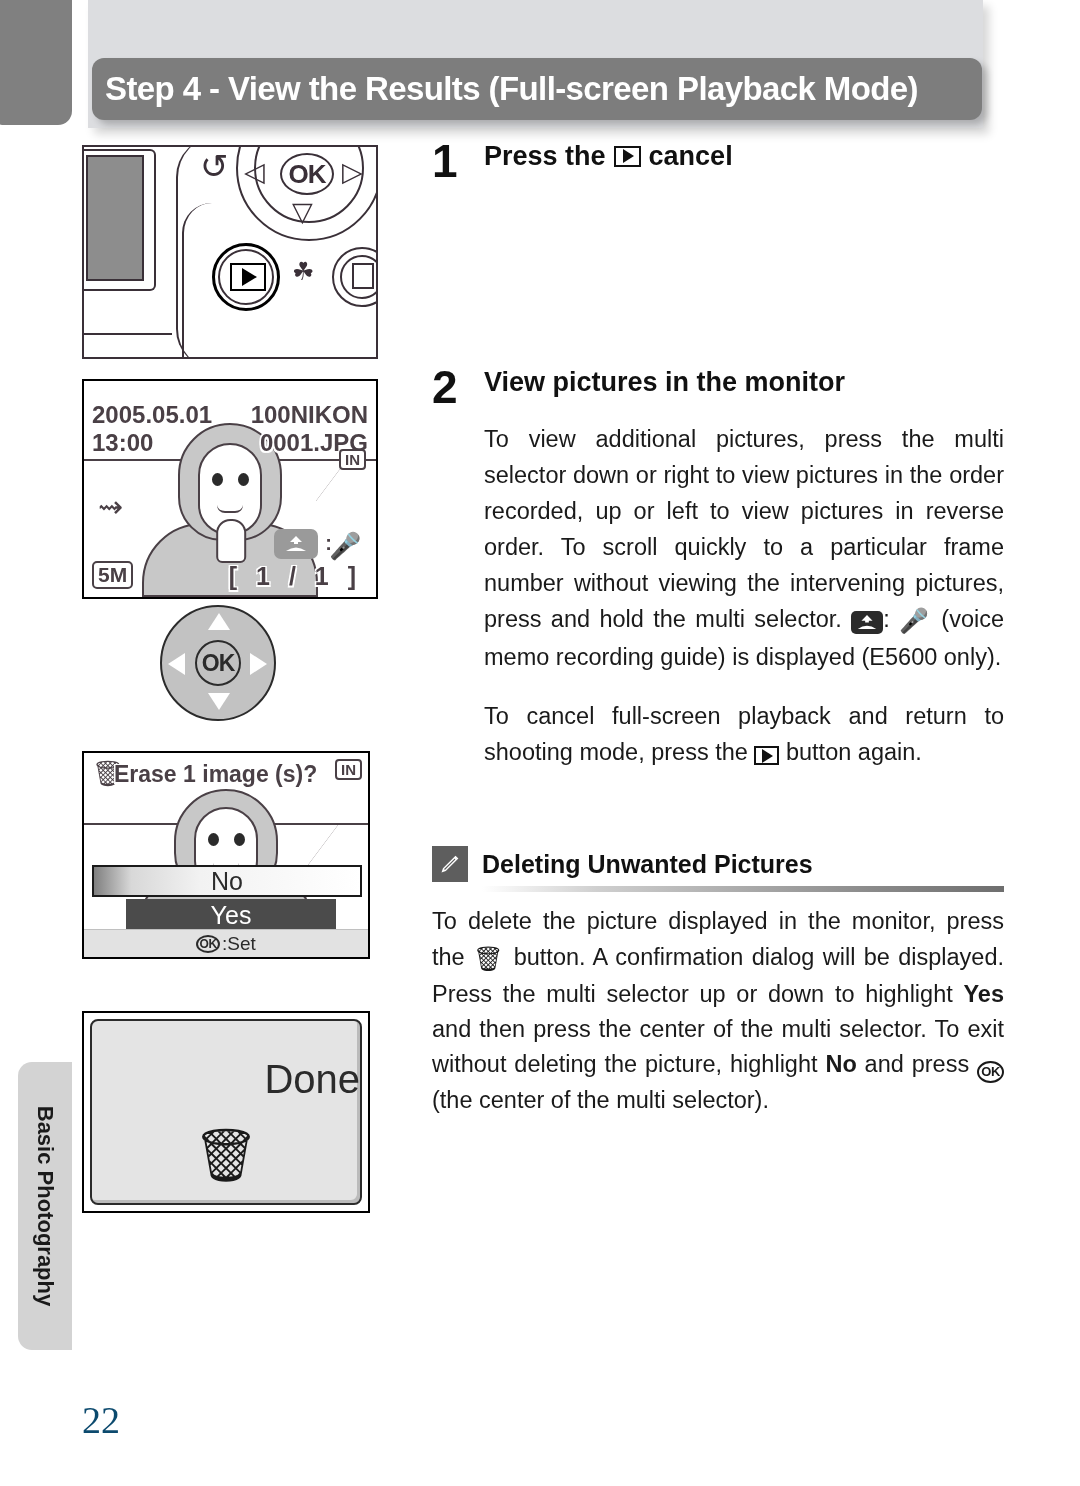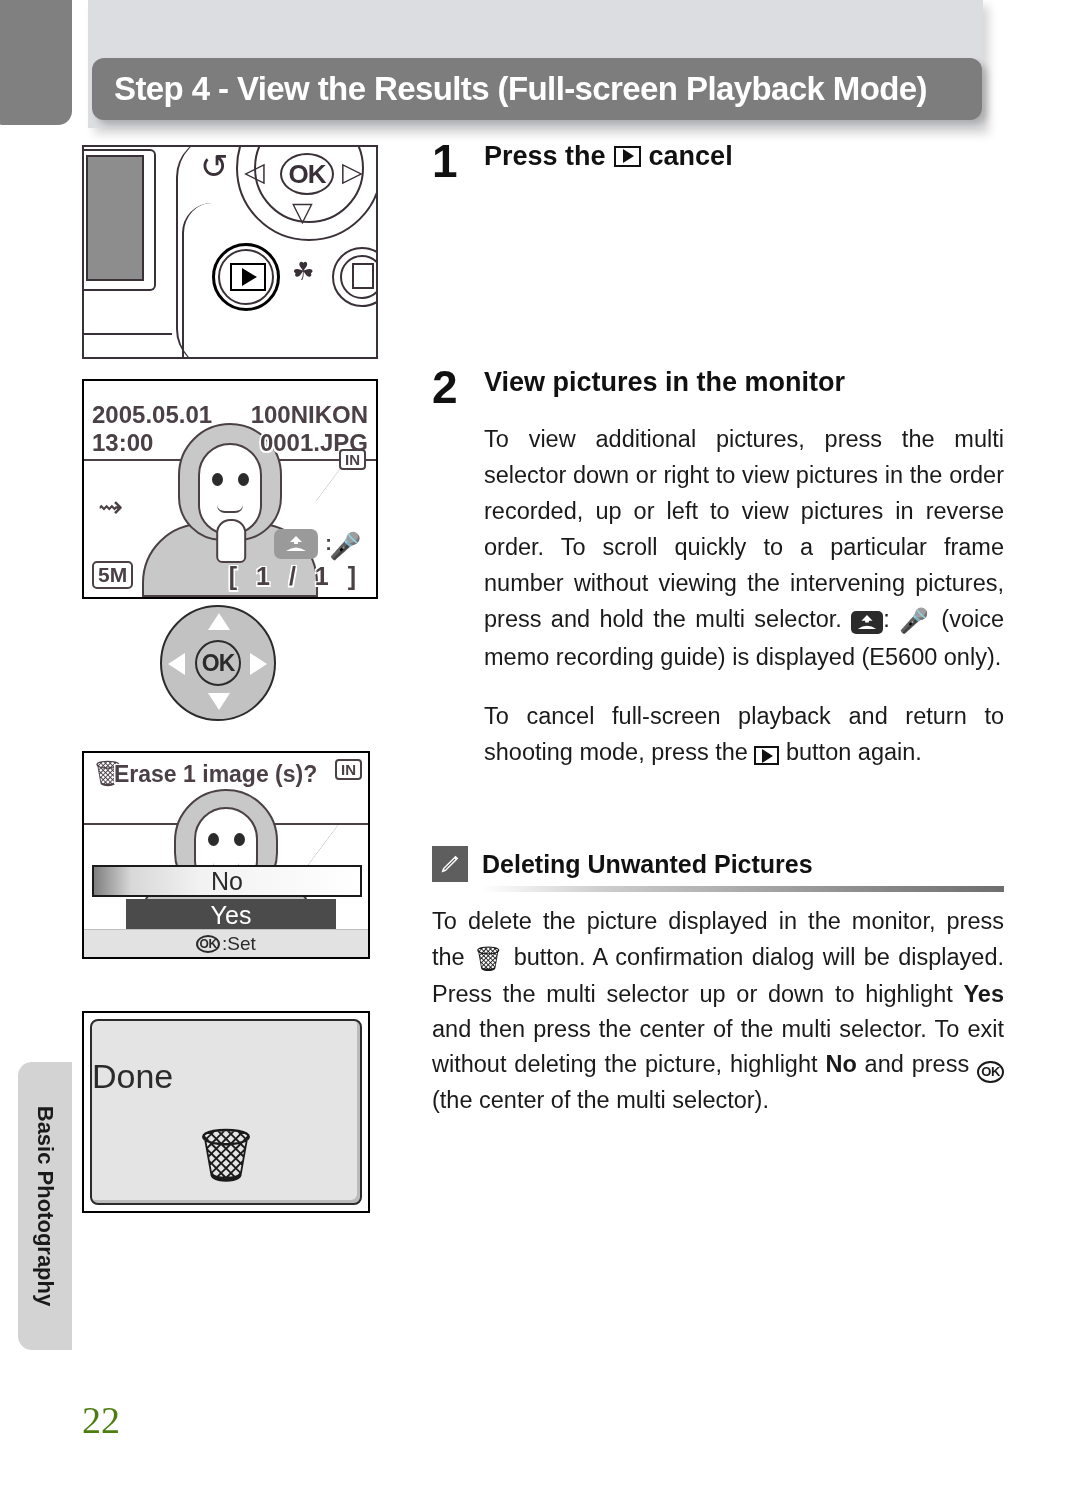--- a/index.html
+++ b/index.html
@@ -31,21 +31,21 @@
     background: #7d7d7d;
     border-radius: 12px;
     box-shadow: 5px 5px 7px rgba(0,0,0,0.22);
     display: flex; align-items: center;
   }
   .title-pill-text {
     color: #ffffff;
     font-size: 33px;
     font-weight: bold;
     letter-spacing: -0.6px;
-    padding-left: 22px;
+    padding-left: 13px;
     white-space: nowrap;
     font-family: "Liberation Sans", sans-serif;
   }
 
   
   .left-col { position: absolute; left: 82px; top: 145px; width: 300px; }
 
   
   .camera-fig {
     position: relative;
@@ -337,21 +337,21 @@
   .done-inner {
     width: 100%; height: 100%;
     background: #e4e4e4;
     border: 2px solid #2b2b2b;
     border-radius: 8px;
     box-shadow: inset -3px -3px 0 rgba(0,0,0,0.18);
     position: relative;
   }
   .done-text {
     position: absolute; left: 0; right: 0; top: 36px;
-    text-align: left; font-size: 34px; color: #2b2b2b;
+    text-align: right; font-size: 40px; color: #2b2b2b;
   }
   .done-trash {
     position: absolute; left: 0; right: 0; bottom: 22px;
     text-align: center; font-size: 52px; color: #1a1a1a; line-height: 1;
   }
 
   
   .right-col { position: absolute; left: 432px; top: 140px; width: 572px; }
 
   .step { display: flex; align-items: flex-start; }
@@ -432,21 +432,21 @@
     position: absolute; left: 18px; top: 1062px;
     width: 288px; height: 54px;
     transform-origin: 0 0;
     transform: rotate(90deg) translateY(-54px);
     display: flex; align-items: center; justify-content: center;
     font-size: 22px; font-weight: bold; color: #1a1a1a;
     white-space: nowrap;
   }
   .page-num {
     position: absolute; left: 82px; top: 1398px;
-    font-size: 38px; color: #4d7c0f;
+    font-size: 38px; color: #0c4a6e;
     font-family: "Liberation Serif", serif;
   }
 </style>
 </head>
 <body>
 
 <div class="top-left-tab"></div>
 <div class="title-panel"></div>
 <div class="title-pill">
   <span class="title-pill-text">Step 4 - View the Results (Full-screen Playback Mode)</span>

